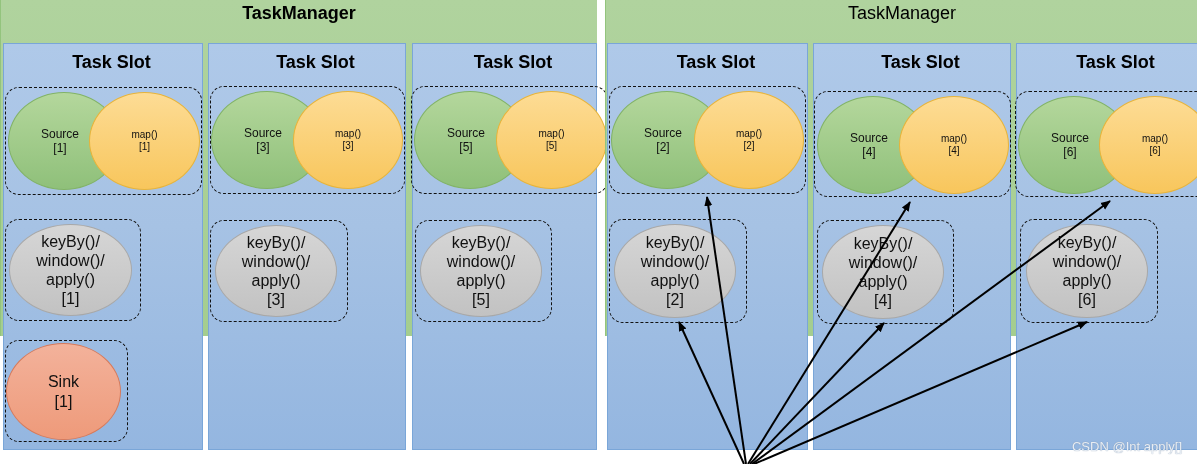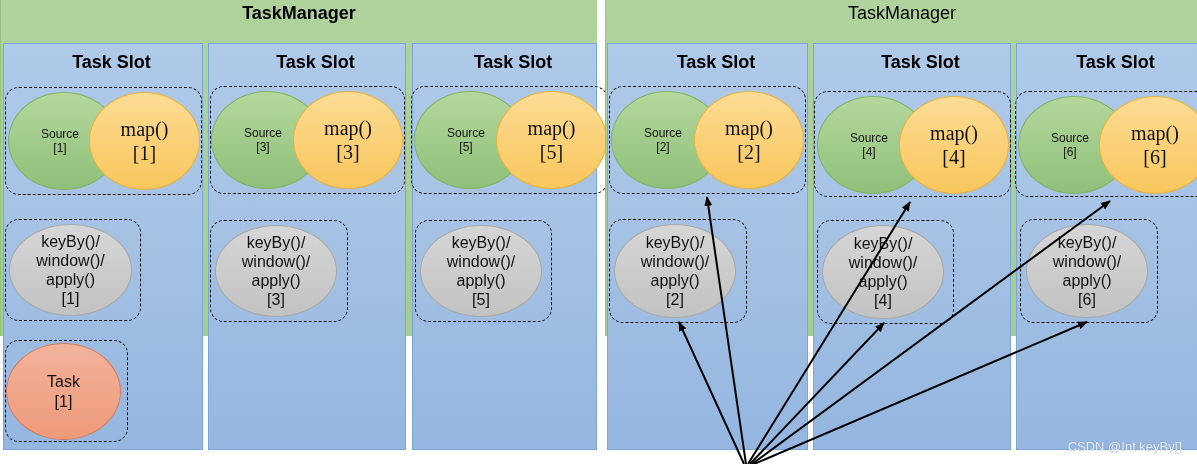--- a/index.html
+++ b/index.html
@@ -5,21 +5,21 @@
   html, body { margin:0; padding:0; }
   body { width:1197px; height:464px; position:relative; overflow:hidden; background:#ffffff; font-family:"Liberation Sans", sans-serif; }
   .tm { position:absolute; top:0; height:336px; background:#a9d18e; background:linear-gradient(#b0d39e 0%, #a4cd8f 100%); border-left:1px solid #93c47d; }
   .tm-title { position:absolute; top:3px; left:0; right:0; text-align:center; font-size:18px; color:#000; }
   .tm-title.bold { font-weight:bold; }
   .slot { position:absolute; top:43px; height:407px; background:linear-gradient(#afc9e9 0%, #a6c2e4 45%, #94b6e0 100%); border:1px solid #7aa6d8; box-sizing:border-box; }
   .slot-title { position:absolute; top:8px; left:0; right:0; text-align:center; font-size:18px; font-weight:bold; color:#000;padding-left:17px; }
   .group { position:absolute; border:1.6px dashed #111; border-radius:14px; box-sizing:border-box; }
   .ellipse { position:absolute; border-radius:50%; box-sizing:border-box; display:flex; flex-direction:column; align-items:center; justify-content:center; text-align:center; color:#111; line-height:1.2; }
   .src { background:linear-gradient(#b4d79c, #8fc07a); border:1px solid #82b366; font-size:12px; }
-  .map { background:linear-gradient(#fddc95, #f8c65c); border:1px solid #e8b43a; font-size:20px;font-family:Liberation Serif, serif; }
+  .map { background:linear-gradient(#fddc95, #f8c65c); border:1px solid #e8b43a; font-size:10px; }
   .kw { background:linear-gradient(#d6d6d6, #c2c2c2); border:1px solid #a8a8a8; font-size:16px; }
   .sink { background:linear-gradient(#f3b29b, #ee9a7a); border:1px solid #d77a5a; font-size:16px; }
   .watermark { position:absolute; right:15px; bottom:10px; color:#e8eef5; font-size:13px; text-shadow:0 0 1px #7a8ea6; }
   svg.arrows { position:absolute; left:0; top:0; }
 </style>
 </head>
 <body>
 
 <div class="tm" style="left:0; width:596px;">
   <div class="tm-title bold">TaskManager</div>
@@ -37,21 +37,21 @@
     </div>
     <div class="group" style="left:1px; top:175px; width:136px; height:102px;"></div>
     <div class="ellipse kw" style="left:5px; top:180px; width:123px; height:92px;">
       <span>keyBy()/</span>
       <span>window()/</span>
       <span>apply()</span>
       <span>[1]</span>
     </div>
     <div class="group" style="left:1px; top:296px; width:123px; height:102px;"></div>
     <div class="ellipse sink" style="left:2px; top:299px; width:115px; height:97px;">
-      <span>Task</span>
+      <span>Sink</span>
       <span>[1]</span>
     </div>
   </div>
 
   <div class="slot" style="left:207px; width:198px;">
     <div class="slot-title">Task Slot</div>
     <div class="group" style="left:1px; top:42px; width:195px; height:108px;"></div>
     <div class="ellipse src" style="left:2px; top:47px; width:112px; height:98px; padding-right:8px;">
       <span>Source</span>
       <span>[3]</span>
@@ -161,13 +161,13 @@
     </marker>
   </defs>
   <line x1="746" y1="464" x2="707" y2="197" stroke="#000" stroke-width="2" marker-end="url(#ah)"></line>
   <line x1="744" y1="464" x2="679" y2="322" stroke="#000" stroke-width="2" marker-end="url(#ah)"></line>
   <line x1="748" y1="464" x2="910" y2="202" stroke="#000" stroke-width="2" marker-end="url(#ah)"></line>
   <line x1="750" y1="464" x2="884" y2="323" stroke="#000" stroke-width="2" marker-end="url(#ah)"></line>
   <line x1="752" y1="464" x2="1110" y2="201" stroke="#000" stroke-width="2" marker-end="url(#ah)"></line>
   <line x1="754" y1="464" x2="1087" y2="322" stroke="#000" stroke-width="2" marker-end="url(#ah)"></line>
 </svg>
 
-<div class="watermark">CSDN @Int keyBy[]</div>
+<div class="watermark">CSDN @Int apply[]</div>
 
 </body></html>

